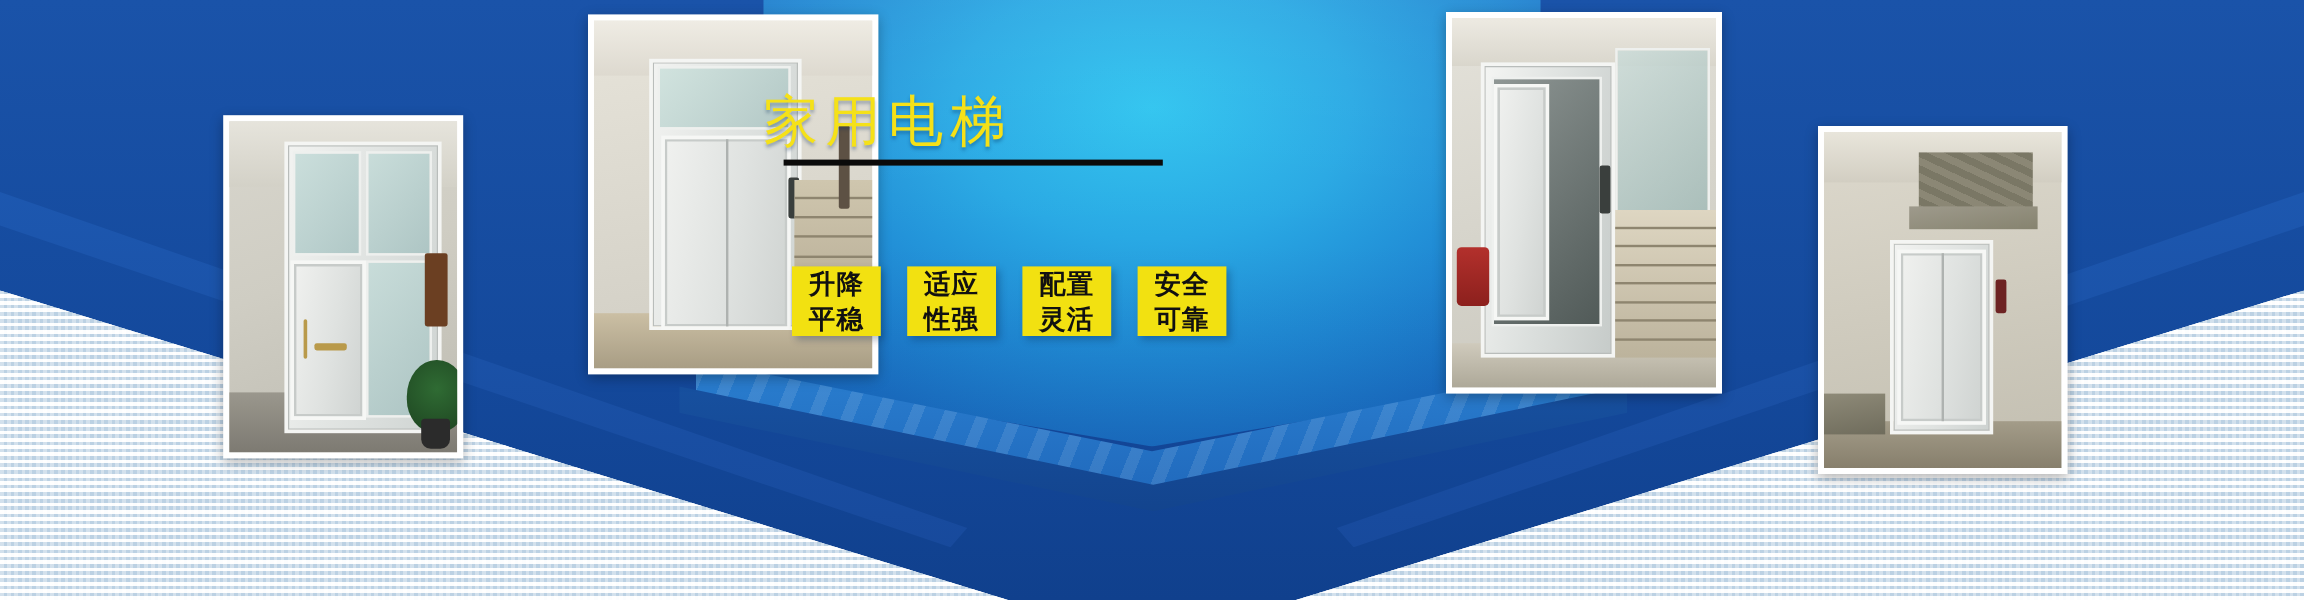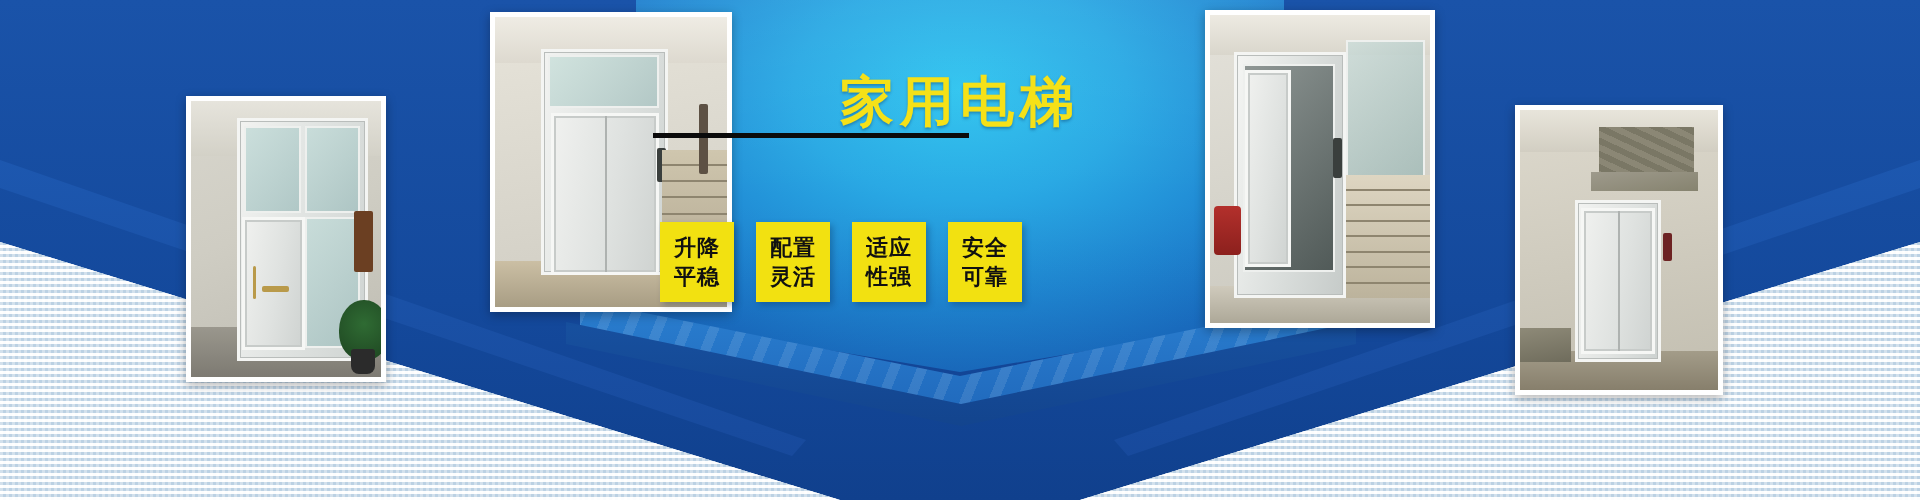--- a/index.html
+++ b/index.html
@@ -127,22 +127,22 @@
   .s-pot{position:absolute;background:#2b2b2b;border-radius:3px 3px 8px 8px;}
   .s-panel{position:absolute;background:#3a3f3d;border-radius:2px;}
   .s-sofa{position:absolute;background:linear-gradient(180deg,#b3302c,#8c201d);border-radius:4px;}
   .s-concrete{position:absolute;background:linear-gradient(170deg,#9e9a8c,#86836f);}
   .s-rough{position:absolute;background:repeating-linear-gradient(25deg,#8b8775 0 6px,#7a7765 6px 12px);}
 
   
   .content{position:absolute;left:636px;top:0;width:648px;height:500px;}
 
   .title{
-    position:absolute;left:0;right:0;top:74px;text-align:center;
-    font-size:54px;line-height:54px;font-weight:bold;color:#f5e118;
+    position:absolute;left:0;right:0;top:74px;
+    font-size:46px;line-height:54px;font-weight:normal;color:#f5e118;
     letter-spacing:6px;
     text-shadow:0 2px 3px rgba(0,40,90,.35);
     font-family:"Liberation Sans","DejaVu Sans",sans-serif;
   }
   .rule{
     position:absolute;left:17px;top:133px;width:316px;height:5px;background:#0b0b0b;
   }
   .tagline{
     position:absolute;left:30px;top:166px;width:600px;
     display:flex;align-items:center;gap:12px;
@@ -157,21 +157,21 @@
     content:"";position:absolute;left:8px;top:6px;
     border-left:11px solid #f5e118;
     border-top:5.5px solid transparent;
     border-bottom:5.5px solid transparent;
   }
 
   .badges{
     position:absolute;left:24px;top:222px;display:flex;gap:22px;
   }
   .badge{
-    width:74px;height:80px;background:#f2e111;
+    width:74px;height:58px;background:#f2e111;
     box-shadow:3px 3px 6px rgba(0,30,70,.28);
     display:flex;flex-direction:column;align-items:center;justify-content:center;
     color:#111111;font-size:22px;line-height:29px;font-weight:bold;letter-spacing:1px;
     box-sizing:border-box;
   }
   .badge span{display:block;}
 </style>
 </head>
 <body>
 
@@ -287,26 +287,26 @@
 
     <div class="rule"></div>
 
 
     <div class="badges">
       <div class="badge">
         <span>升降</span>
         <span>平稳</span>
       </div>
       <div class="badge">
+        <span>适应</span>
+        <span>性强</span>
+      </div>
+      <div class="badge">
         <span>配置</span>
         <span>灵活</span>
-      </div>
-      <div class="badge">
-        <span>适应</span>
-        <span>性强</span>
       </div>
       <div class="badge">
         <span>安全</span>
         <span>可靠</span>
       </div>
     </div>
 
   </div>
 </div>
 

